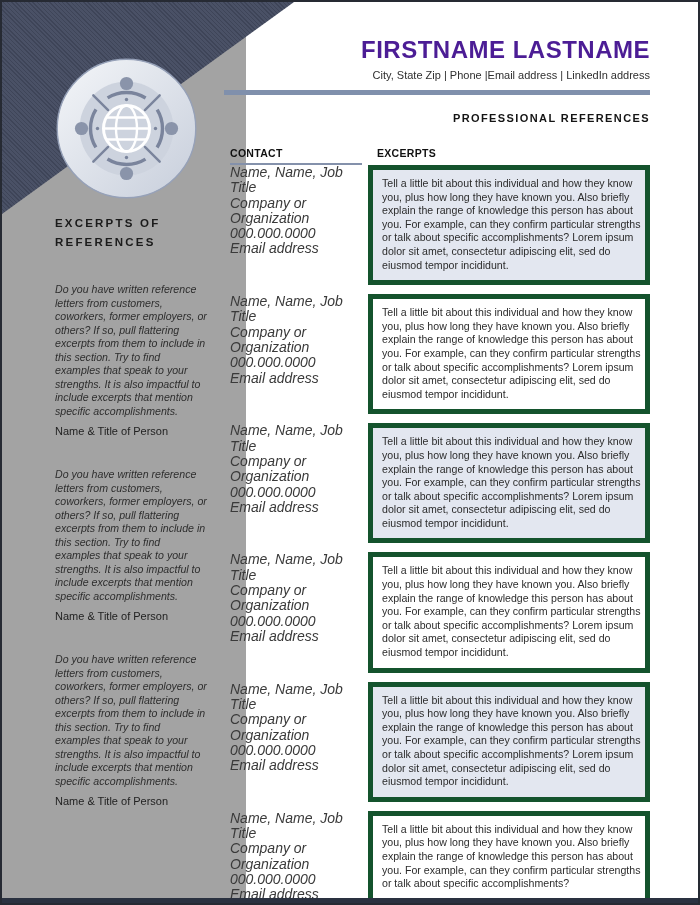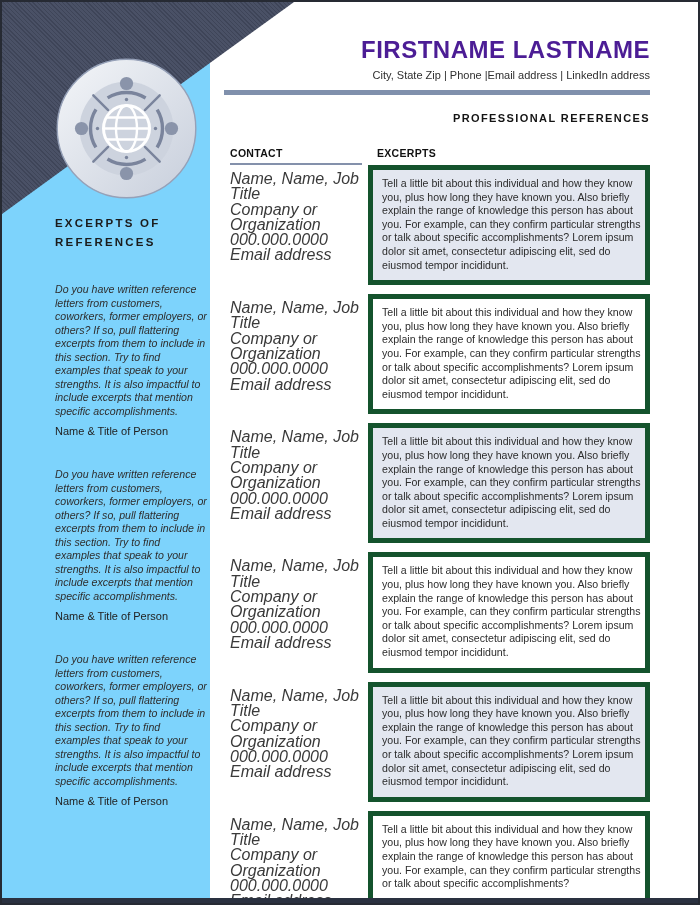--- a/index.html
+++ b/index.html
@@ -12,23 +12,23 @@
     height: 905px;
     background: #ffffff;
     border: 2px solid #262a33;
     overflow: hidden;
   }
 
   
   .sidebar {
     position: absolute;
     left: 0; top: 0;
-    width: 208px;
+    width: 244px;
     height: 897px;
-    background: #7dd3fc;
+    background: #a3a3a3;
   }
   .sidebar-content {
     position: absolute;
     left: 53px; top: 212px;
     width: 153px;
     color: #1f1f1f;
   }
   .sidebar-heading {
     font-size: 11.5px;
     font-weight: bold;
@@ -124,23 +124,22 @@
     padding: 2px 0 4px 0;
   }
   .head-cell.contact { border-bottom: 2px solid #8491ab; }
   .head-cell.context { padding-left: 9px; }
   .ref-rows { }
   .ref-row { display: flex; margin-bottom: 9px; }
   .ref-row:last-of-type { margin-bottom: 0; }
   .contact-cell {
     width: 132px;
     margin-right: 6px;
-    padding-top: 6px;
     font-style: italic;
-    font-size: 16px;
+    font-size: 14px;
     line-height: 15.3px;
     color: #3a3a3a;
   }
   .ctx-box {
     width: 282px;
     border: 5px solid #14532d;
     background: #ffffff;
     padding: 7px 2px 8px 9px;
     font-size: 10.6px;
     line-height: 13.6px;

